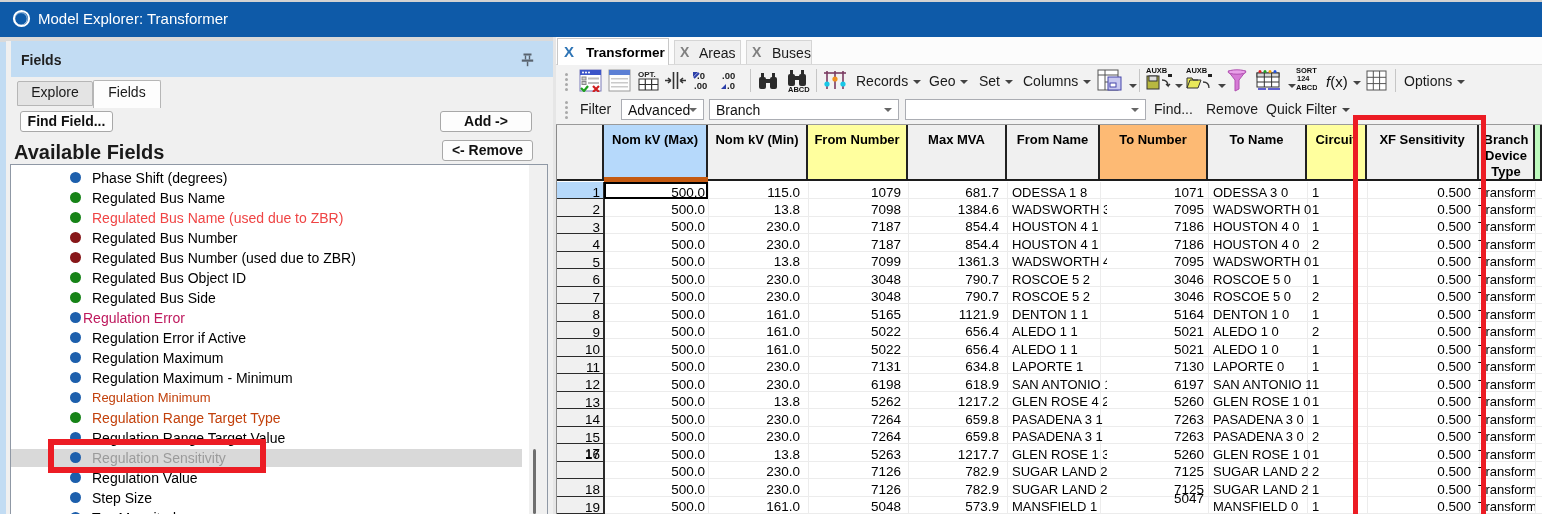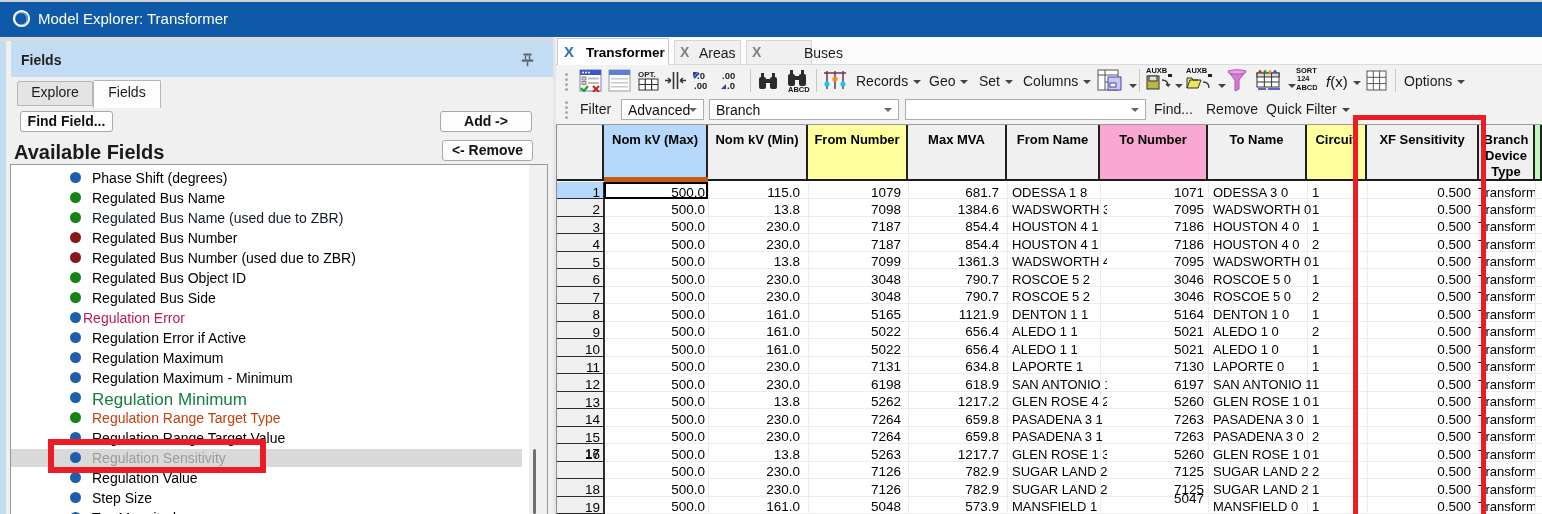--- a/index.html
+++ b/index.html
@@ -51,60 +51,60 @@
 <div class="abs btn" style="left:442px;top:140px;width:91px;height:21px;line-height:19px;">&lt;- Remove</div>
 <div class="abs" style="left:10px;top:164px;width:538px;height:350px;background:#fff;border:1px solid #8f98a5;border-bottom:none;"></div>
 <div class="abs" style="left:529px;top:165px;width:18px;height:349px;background:#f0f0f0;"></div>
 <div class="abs" style="left:533px;top:449px;width:3px;height:65px;background:#6f6f6f;border-radius:2px;"></div>
 <div class="abs" style="left:11px;top:449px;width:511px;height:18px;background:#d9d9d9;"></div>
 <div class="abs" style="left:70px;top:172px;width:11px;height:11px;border-radius:50%;background:#1d5fac;"></div>
 <div class="abs" style="left:92px;top:170px;font-size:14px;color:#000;white-space:nowrap;">Phase Shift (degrees)</div>
 <div class="abs" style="left:70px;top:192px;width:11px;height:11px;border-radius:50%;background:#168317;"></div>
 <div class="abs" style="left:92px;top:190px;font-size:14px;color:#000;white-space:nowrap;">Regulated Bus Name</div>
 <div class="abs" style="left:70px;top:212px;width:11px;height:11px;border-radius:50%;background:#168317;"></div>
-<div class="abs" style="left:92px;top:210px;font-size:14px;color:#0f172a;white-space:nowrap;">Regulated Bus Name (used due to ZBR)</div>
+<div class="abs" style="left:92px;top:210px;font-size:14px;color:#ef4444;white-space:nowrap;">Regulated Bus Name (used due to ZBR)</div>
 <div class="abs" style="left:70px;top:232px;width:11px;height:11px;border-radius:50%;background:#871719;"></div>
 <div class="abs" style="left:92px;top:230px;font-size:14px;color:#000;white-space:nowrap;">Regulated Bus Number</div>
 <div class="abs" style="left:70px;top:252px;width:11px;height:11px;border-radius:50%;background:#871719;"></div>
 <div class="abs" style="left:92px;top:250px;font-size:14px;color:#000;white-space:nowrap;">Regulated Bus Number (used due to ZBR)</div>
 <div class="abs" style="left:70px;top:272px;width:11px;height:11px;border-radius:50%;background:#168317;"></div>
 <div class="abs" style="left:92px;top:270px;font-size:14px;color:#000;white-space:nowrap;">Regulated Bus Object ID</div>
 <div class="abs" style="left:70px;top:292px;width:11px;height:11px;border-radius:50%;background:#168317;"></div>
 <div class="abs" style="left:92px;top:290px;font-size:14px;color:#000;white-space:nowrap;">Regulated Bus Side</div>
 <div class="abs" style="left:70px;top:312px;width:11px;height:11px;border-radius:50%;background:#1d5fac;"></div>
 <div class="abs" style="left:76px;top:310px;font-size:14px;color:#be185d;white-space:nowrap;margin-left:7px;">Regulation Error</div>
 <div class="abs" style="left:70px;top:332px;width:11px;height:11px;border-radius:50%;background:#1d5fac;"></div>
 <div class="abs" style="left:92px;top:330px;font-size:14px;color:#000;white-space:nowrap;">Regulation Error if Active</div>
 <div class="abs" style="left:70px;top:352px;width:11px;height:11px;border-radius:50%;background:#1d5fac;"></div>
 <div class="abs" style="left:92px;top:350px;font-size:14px;color:#000;white-space:nowrap;">Regulation Maximum</div>
 <div class="abs" style="left:70px;top:372px;width:11px;height:11px;border-radius:50%;background:#1d5fac;"></div>
 <div class="abs" style="left:92px;top:370px;font-size:14px;color:#000;white-space:nowrap;">Regulation Maximum - Minimum</div>
 <div class="abs" style="left:70px;top:392px;width:11px;height:11px;border-radius:50%;background:#1d5fac;"></div>
-<div class="abs" style="left:92px;top:390px;font-size:17px;color:#15803d;white-space:nowrap;">Regulation Minimum</div>
+<div class="abs" style="left:92px;top:390px;font-size:13px;color:#c2410c;white-space:nowrap;">Regulation Minimum</div>
 <div class="abs" style="left:70px;top:412px;width:11px;height:11px;border-radius:50%;background:#168317;"></div>
 <div class="abs" style="left:92px;top:410px;font-size:14px;color:#c2410c;white-space:nowrap;">Regulation Range Target Type</div>
 <div class="abs" style="left:70px;top:432px;width:11px;height:11px;border-radius:50%;background:#1d5fac;"></div>
 <div class="abs" style="left:92px;top:430px;font-size:14px;color:#000;white-space:nowrap;">Regulation Range Target Value</div>
 <div class="abs" style="left:70px;top:452px;width:11px;height:11px;border-radius:50%;background:#1d5fac;"></div>
 <div class="abs" style="left:92px;top:450px;font-size:14px;color:#9b9b9b;white-space:nowrap;">Regulation Sensitivity</div>
 <div class="abs" style="left:70px;top:472px;width:11px;height:11px;border-radius:50%;background:#1d5fac;"></div>
 <div class="abs" style="left:92px;top:470px;font-size:14px;color:#000;white-space:nowrap;">Regulation Value</div>
 <div class="abs" style="left:70px;top:492px;width:11px;height:11px;border-radius:50%;background:#1d5fac;"></div>
 <div class="abs" style="left:92px;top:490px;font-size:14px;color:#000;white-space:nowrap;">Step Size</div>
 <div class="abs" style="left:70px;top:512px;width:11px;height:11px;border-radius:50%;background:#1d5fac;"></div>
 <div class="abs" style="left:92px;top:510px;font-size:14px;color:#000;white-space:nowrap;">Tap Magnitude</div>
 <div class="abs" style="left:48px;top:439px;width:218px;height:34px;border:6px solid #ec1c24;"></div>
 <div class="abs" style="left:556px;top:37px;width:986px;height:28px;background:#fcfcfc;"></div>
 <div class="abs" style="left:556px;top:64px;width:986px;height:1px;background:#d9d9d9;"></div>
 <div class="abs" style="left:674px;top:40px;width:67px;height:24px;background:#f0f0f0;border:1px solid #d5d5d5;border-bottom:none;"></div>
 <div class="abs" style="left:746px;top:40px;width:66px;height:24px;background:#f0f0f0;border:1px solid #d5d5d5;border-bottom:none;"></div>
 <div class="abs" style="left:680px;top:44px;font-size:14px;font-weight:bold;color:#808080;">X</div>
 <div class="abs" style="left:699px;top:45px;font-size:14px;color:#1a1a1a;">Areas</div>
 <div class="abs" style="left:752px;top:44px;font-size:14px;font-weight:bold;color:#808080;">X</div>
-<div class="abs" style="left:772px;top:45px;font-size:14px;color:#1a1a1a;margin-left:32px;">Buses</div>
+<div class="abs" style="left:772px;top:45px;font-size:14px;color:#1a1a1a;">Buses</div>
 <div class="abs" style="left:557px;top:38px;width:112px;height:27px;background:#fff;border:1px solid #c8c8c8;border-bottom:none;"></div>
 <div class="abs" style="left:564px;top:43px;font-size:15px;font-weight:bold;color:#2e74b5;">X</div>
 <div class="abs" style="left:586px;top:45px;font-size:13.5px;font-weight:bold;color:#000;">Transformer</div>
 <div class="abs" style="left:556px;top:65px;width:986px;height:31px;background:#f2f2f2;"></div>
 <div class="abs" style="left:556px;top:96px;width:986px;height:28px;background:#f2f2f2;"></div>
 <div class="grip" style="left:565px;top:73px;">
     <i></i>
     <i></i>
     <i></i>
     <i></i>
@@ -259,21 +259,21 @@
 <div class="abs tb" style="left:1154px;top:101px;">Find...</div>
 <div class="abs tb" style="left:1206px;top:101px;">Remove</div>
 <div class="abs tb dd" style="left:1266px;top:101px;">Quick Filter</div>
 <div class="abs" style="left:556px;top:123.5px;width:986px;height:1.5px;background:#9a9a9a;"></div>
 <div class="hcell" style="left:556px;width:48px;background:#f0f0f0;"></div>
 <div class="hcell" style="left:604px;width:104px;background:#b6d9fb;">Nom kV (Max)</div>
 <div class="hcell" style="left:708px;width:100px;background:#f0f0f0;">Nom kV (Min)</div>
 <div class="hcell" style="left:808px;width:100px;background:#ffff9e;">From Number</div>
 <div class="hcell" style="left:908px;width:99px;background:#f0f0f0;">Max MVA</div>
 <div class="hcell" style="left:1007px;width:93px;background:#f0f0f0;">From Name</div>
-<div class="hcell" style="left:1100px;width:108px;background:#f9a8d4;">To Number</div>
+<div class="hcell" style="left:1100px;width:108px;background:#fdba74;">To Number</div>
 <div class="hcell" style="left:1208px;width:99px;background:#f0f0f0;">To Name</div>
 <div class="hcell" style="left:1307px;width:60px;background:#ffff9e;">Circuit</div>
 <div class="hcell" style="left:1367px;width:112px;background:#f0f0f0;">XF Sensitivity</div>
 <div class="hcell" style="left:1479px;width:56px;background:#f0f0f0;">Branch<br>Device<br>Type</div>
 <div class="hcell" style="left:1535px;width:7px;background:#bdfabd;"></div>
 <div class="abs" style="left:556px;top:179px;width:986px;height:2px;background:#1c1c1c;"></div>
 <div class="abs" style="left:604px;top:177px;width:104px;height:5px;background:#c55a11;"></div>
 <div class="abs" style="left:708px;top:182px;width:1px;height:332px;background:#ececec;"></div>
 <div class="abs" style="left:808px;top:182px;width:1px;height:332px;background:#ececec;"></div>
 <div class="abs" style="left:908px;top:182px;width:1px;height:332px;background:#ececec;"></div>

